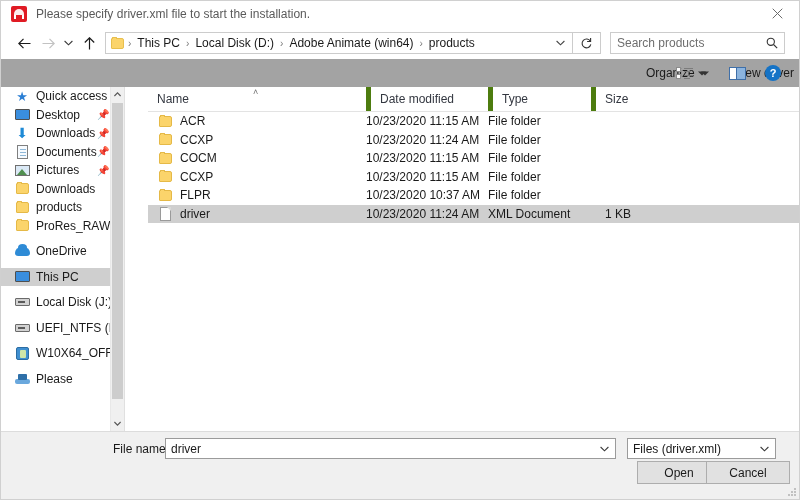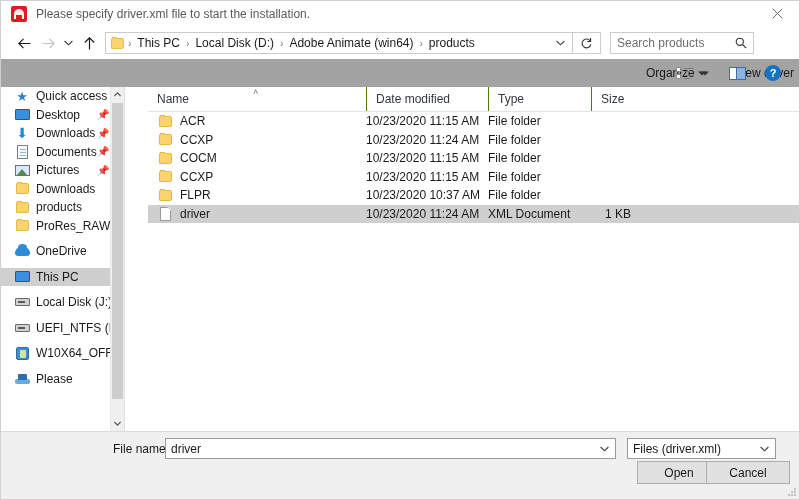--- a/index.html
+++ b/index.html
@@ -152,21 +152,21 @@
     border: 1px solid #cccccc;
     border-left: none;
     background: #ffffff;
     display: flex; align-items: center; justify-content: center;
     box-sizing: border-box;
     color: #333;
     flex: 0 0 auto;
   }
   .searchbox {
     margin-left: 9px;
-    width: 144px; height: 22px;
+    width: 175px; height: 22px;
     border: 1px solid #cccccc;
     background: #ffffff;
     display: flex; align-items: center;
     box-sizing: border-box;
     position: relative;
     flex: 0 0 auto;
   }
   .searchbox .ph {
     font-size: 12px; color: #6e6e6e;
     margin-left: 6px;
@@ -479,21 +479,21 @@
     display: flex;
     align-items: flex-end;
   }
   .colh {
     font-size: 12px;
     color: #333740;
     height: 24px;
     display: flex;
     align-items: center;
     padding-left: 9px;
-    border-left: 1px solid #4d7c0f;
+    border-left: 5px solid #4d7c0f;
     box-sizing: border-box;
     position: relative;
   }
   .colh.first { border-left: none; }
   .colh.name { width: 218px; }
   .colh.date { width: 122px; }
   .colh.type { width: 103px; }
   .colh.size { width: 60px; }
   .sortcaret {
     position: absolute;

